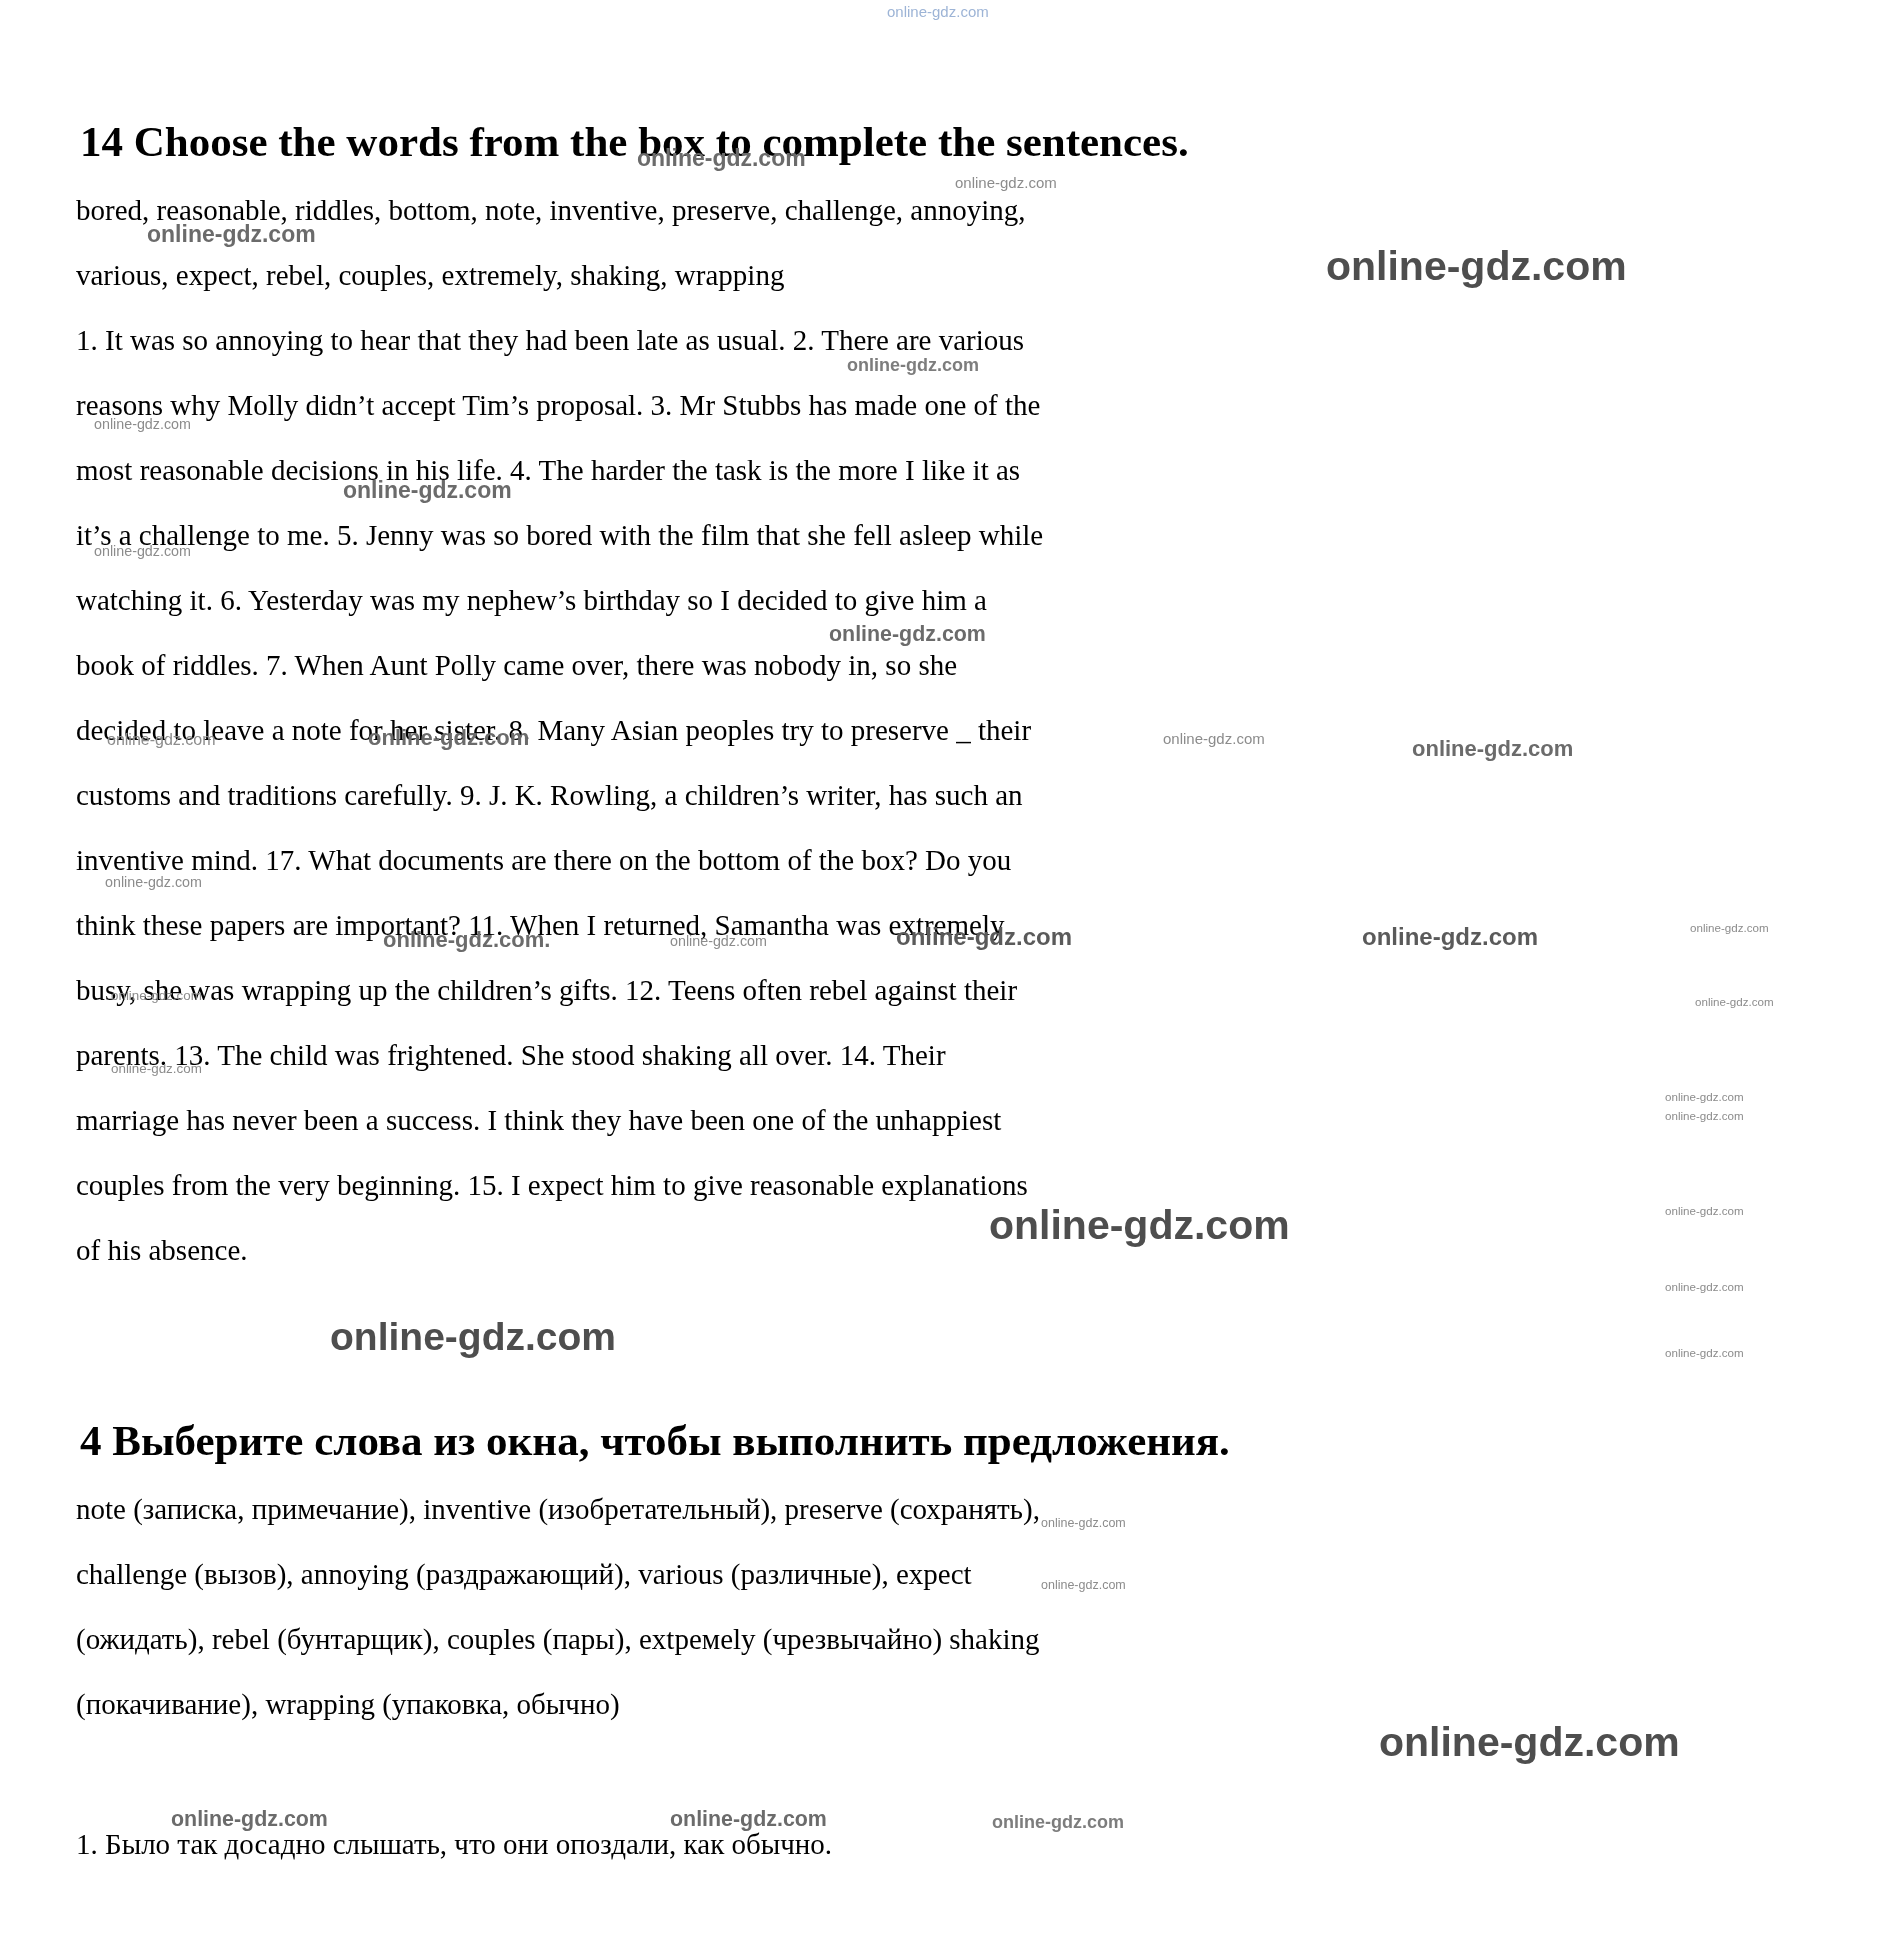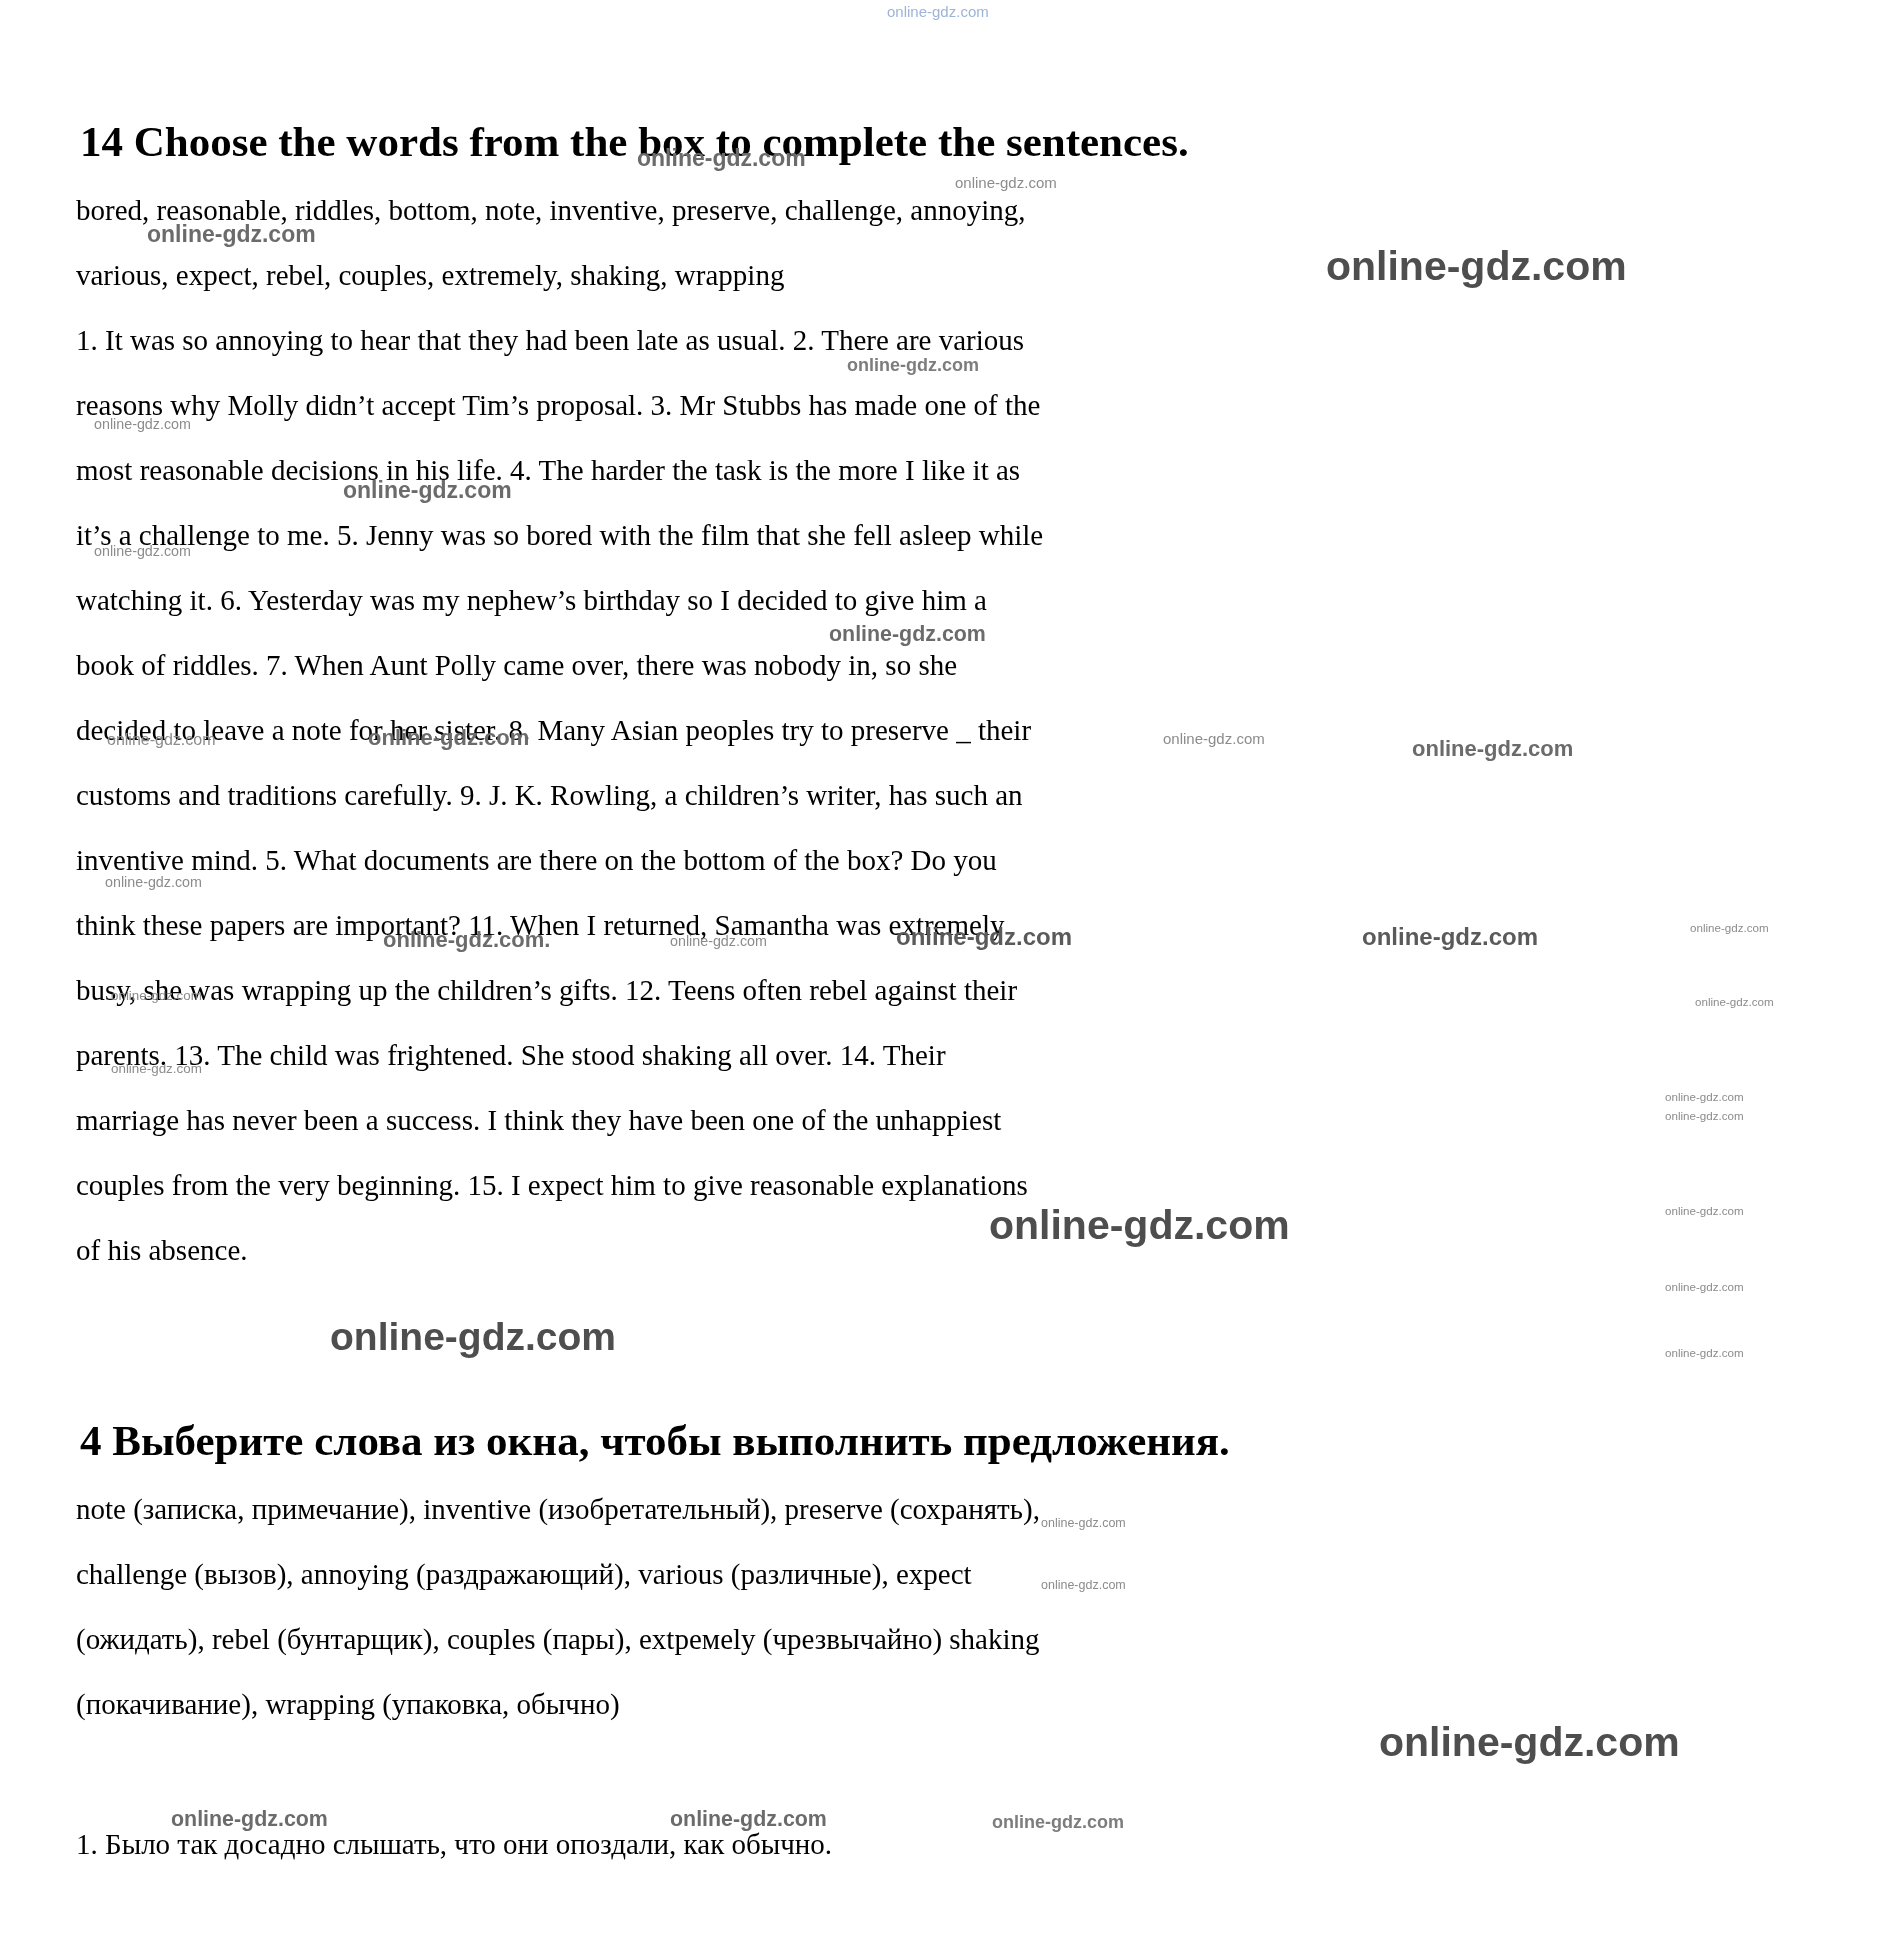--- a/index.html
+++ b/index.html
@@ -50,21 +50,21 @@
         <div class="line">bored, reasonable, riddles, bottom, note, inventive, preserve, challenge, annoying,</div>
         <div class="line">various, expect, rebel, couples, extremely, shaking, wrapping</div>
         <div class="line">1. It was so annoying to hear that they had been late as usual. 2. There are various</div>
         <div class="line">reasons why Molly didn’t accept Tim’s proposal. 3. Mr Stubbs has made one of the</div>
         <div class="line">most reasonable decisions in his life. 4. The harder the task is the more I like it as</div>
         <div class="line">it’s a challenge to me. 5. Jenny was so bored with the film that she fell asleep while</div>
         <div class="line">watching it. 6. Yesterday was my nephew’s birthday so I decided to give him a</div>
         <div class="line">book of riddles. 7. When Aunt Polly came over, there was nobody in, so she</div>
         <div class="line">decided to leave a note for her sister. 8. Many Asian peoples try to preserve _ their</div>
         <div class="line">customs and traditions carefully. 9. J. K. Rowling, a children’s writer, has such an</div>
-        <div class="line">inventive mind. 5. What documents are there on the bottom of the box? Do you</div>
+        <div class="line">inventive mind. 17. What documents are there on the bottom of the box? Do you</div>
         <div class="line">think these papers are important? 11. When I returned, Samantha was extremely</div>
         <div class="line">busy, she was wrapping up the children’s gifts. 12. Teens often rebel against their</div>
         <div class="line">parents. 13. The child was frightened. She stood shaking all over. 14. Their</div>
         <div class="line">marriage has never been a success. I think they have been one of the unhappiest</div>
         <div class="line">couples from the very beginning. 15. I expect him to give reasonable explanations</div>
         <div class="line">of his absence.</div>
       </div>
   </section>
 
   <section id="ru-section" class="text-section">

